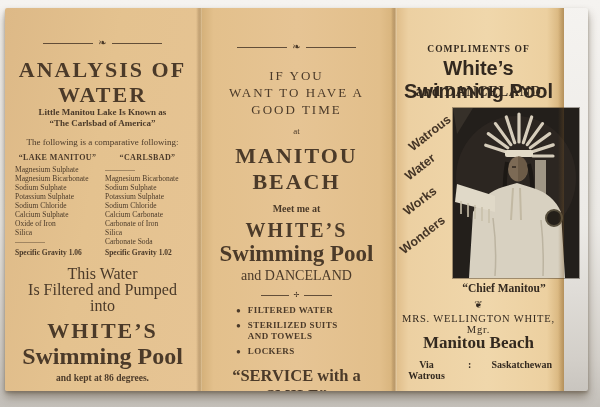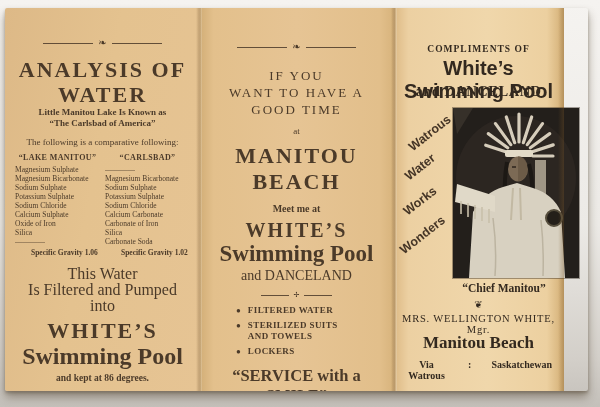--- a/index.html
+++ b/index.html
@@ -28,21 +28,21 @@
   .rule-orn .glyph-sm{font-size:7px;}
   
   .lp-rule{margin-top:30px;}
   .lp-title{font-size:22px;line-height:25px;letter-spacing:2px;font-weight:bold;margin-top:9px;}
   .lp-known{font-size:9px;line-height:11px;font-weight:bold;margin-top:0;}
   .lp-intro{font-size:9px;margin-top:8px;}
   .cols{display:flex;justify-content:space-between;padding:0 10px;margin-top:6px;text-align:left;}
   .col{width:85px;}
   .col-h{font-size:8px;font-weight:bold;text-align:center;letter-spacing:.4px;margin:0 0 3px;}
   .col ul{margin:0;padding:0;list-style:none;font-size:7.5px;line-height:9px;}
-  .gravity{font-size:7.5px;font-weight:bold;margin-top:2px;margin-left:16px;}
+  .gravity{font-size:7.5px;font-weight:bold;margin-top:2px;}
   .lp-filtered{font-size:16px;line-height:16px;margin-top:9px;}
   .lp-pool1{font-size:22px;letter-spacing:2px;font-weight:bold;margin-top:5px;line-height:24px;}
   .lp-pool2{font-size:24px;font-weight:bold;line-height:27px;}
   .lp-temp{font-size:9.5px;font-weight:bold;margin-top:3px;}
   
   .mp-rule{margin-top:34px;}
   .mp-invite{font-size:13px;line-height:17px;letter-spacing:2px;margin-top:15px;}
   .mp-at{font-size:9px;margin-top:8px;}
   .mp-place{font-size:22px;line-height:26px;letter-spacing:2px;font-weight:bold;margin-top:7px;}
   .mp-meet{font-size:10px;font-weight:bold;margin-top:8px;}

